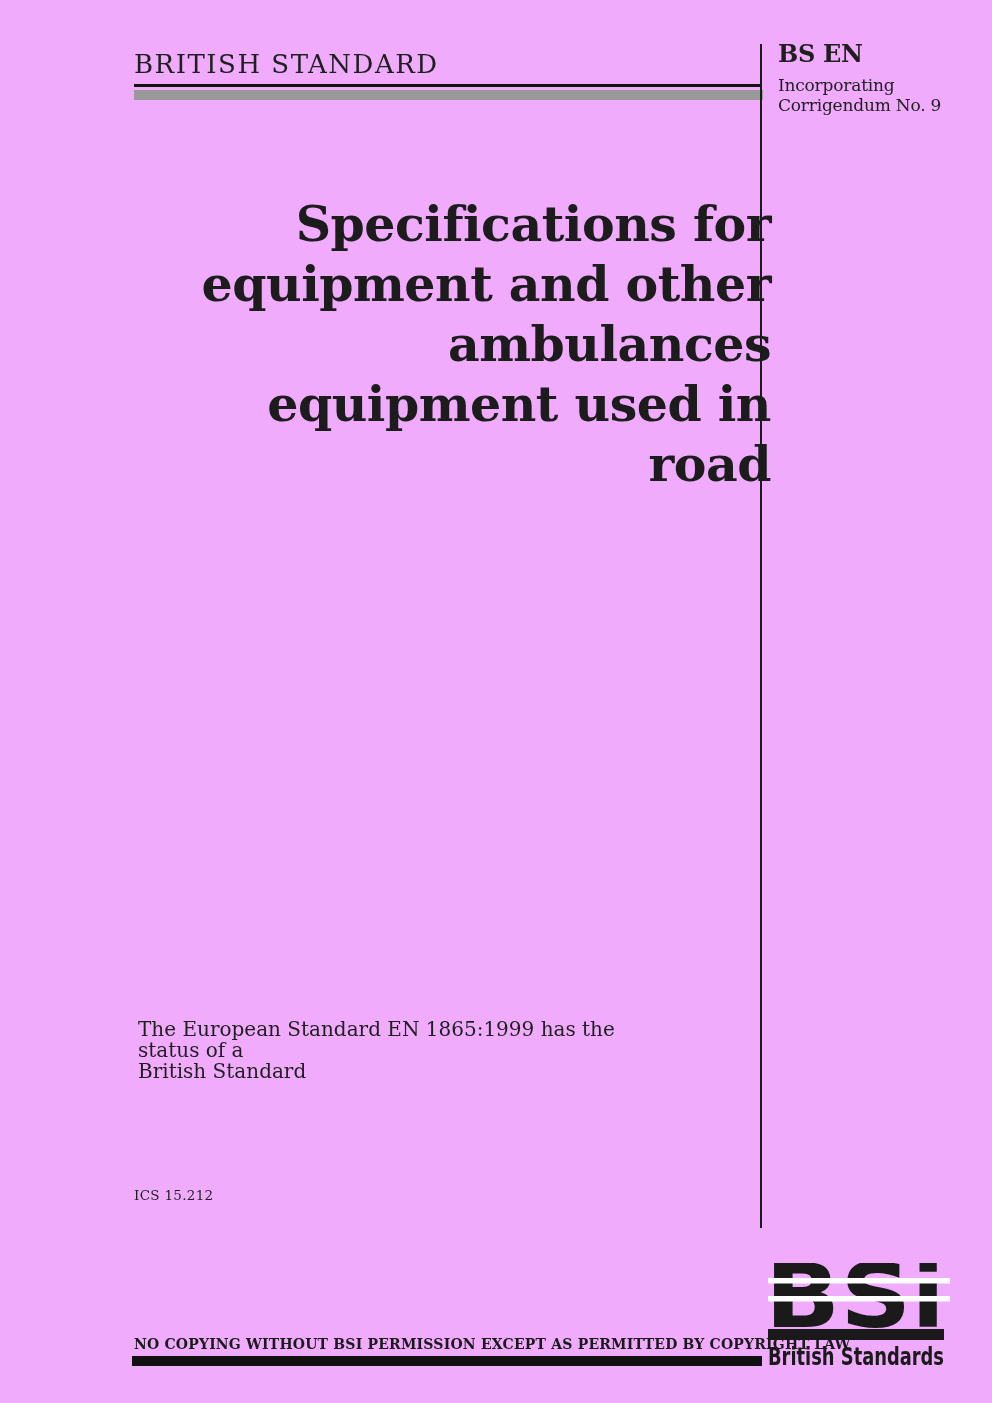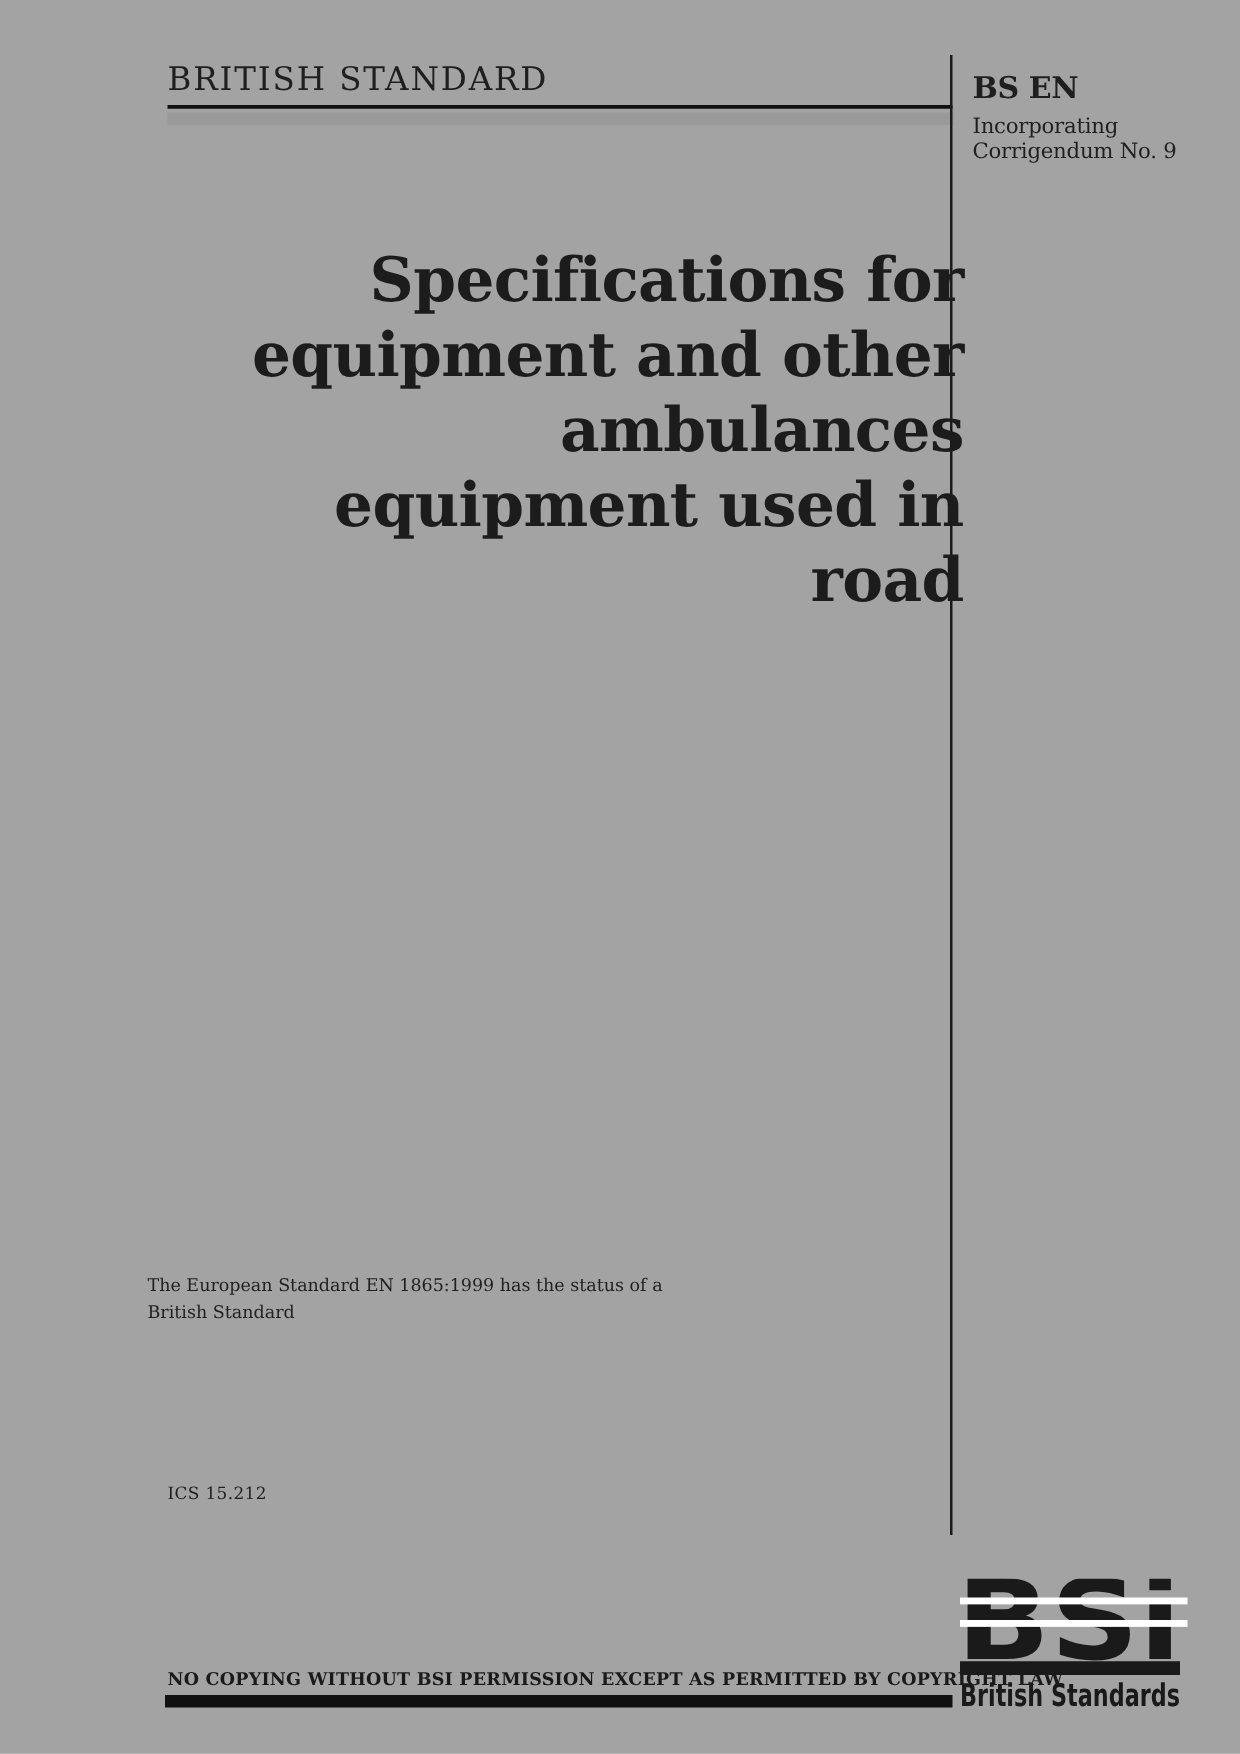--- a/index.html
+++ b/index.html
@@ -3,21 +3,21 @@
 <meta charset="utf-8">
 <style>
   html,body{margin:0;padding:0;}
   body{
     width:992px;height:1403px;
     background:#ffffff;
     font-family:"DejaVu Serif","Liberation Serif",serif;
     color:#1a1a1a;
     overflow:hidden;
   }
-  .page{position:relative;width:992px;height:1403px;background:#a3a3a3;}
+  .page{position:relative;width:992px;height:1403px;background:#f0abfc;}
 
   
   .brand-label{
     position:absolute;left:134px;top:51px;
     font-size:26px;line-height:26px;letter-spacing:1.5px;
     color:#1f1f1f;white-space:nowrap;
   }
   .rule-black{
     position:absolute;left:134px;top:84px;width:628px;height:3px;
     background:#111111;
@@ -25,42 +25,42 @@
   .rule-gray{
     position:absolute;left:134px;top:90px;width:629px;height:10px;
     background:#999999;
   }
   .divider-vertical{
     position:absolute;left:760px;top:44px;width:2px;height:1184px;
     background:#1a1a1a;
   }
 
   
-  .ref-col{position:absolute;left:778px;top:56px;width:206px;}
+  .ref-col{position:absolute;left:778px;top:40px;width:206px;}
   .ref-code{
     font-size:24px;font-weight:bold;line-height:28px;
     color:#1f1f1f;white-space:nowrap;letter-spacing:-0.3px;
   }
   .ref-incorporating{
     margin-top:8px;
     font-size:17px;line-height:19.5px;
     color:#1f1f1f;white-space:nowrap;letter-spacing:-0.2px;
   }
 
   
   .doc-title{
     position:absolute;left:131px;top:194px;width:640px;
     font-size:49px;font-weight:bold;line-height:60px;
     color:#1c1c1c;letter-spacing:-0.5px;text-align:right;
   }
 
   
   .status-note{
-    position:absolute;left:118px;top:1019px;width:480px;
-    font-size:14px;line-height:21px;color:#1f1f1f;
+    position:absolute;left:138px;top:1019px;width:480px;
+    font-size:20px;line-height:21px;color:#1f1f1f;
   }
 
   
   .ics-note{
     position:absolute;left:134px;top:1187px;
     font-size:13.5px;line-height:16px;color:#1f1f1f;letter-spacing:0.3px;
   }
 
   
   .copyright-notice{

